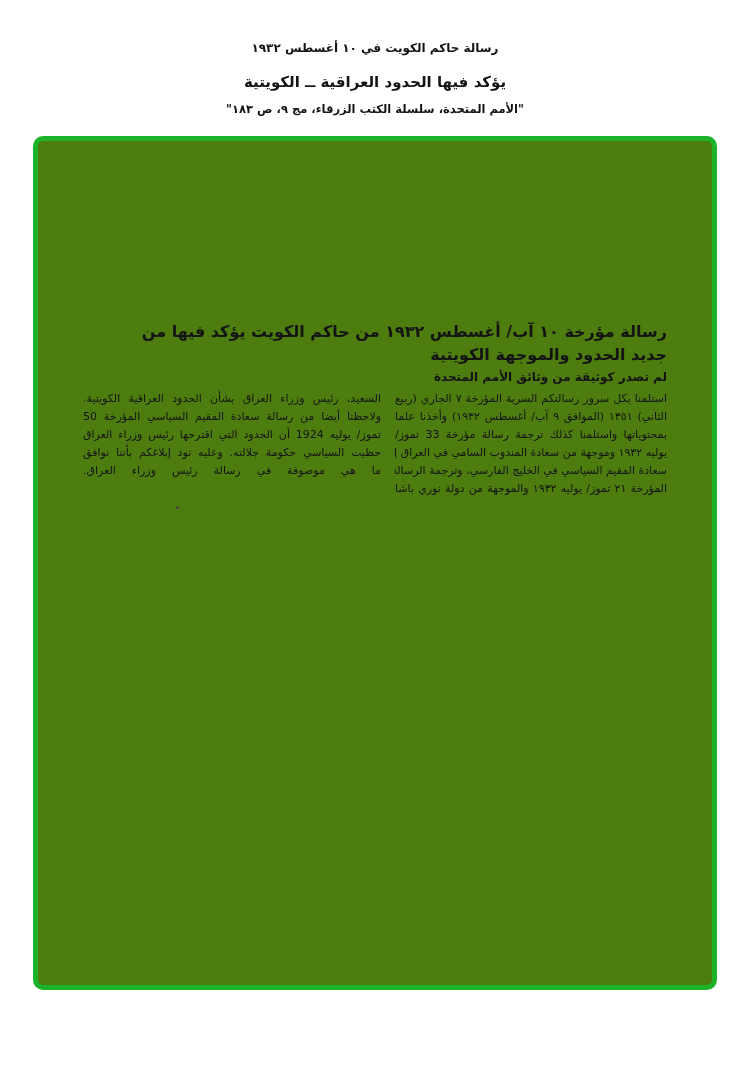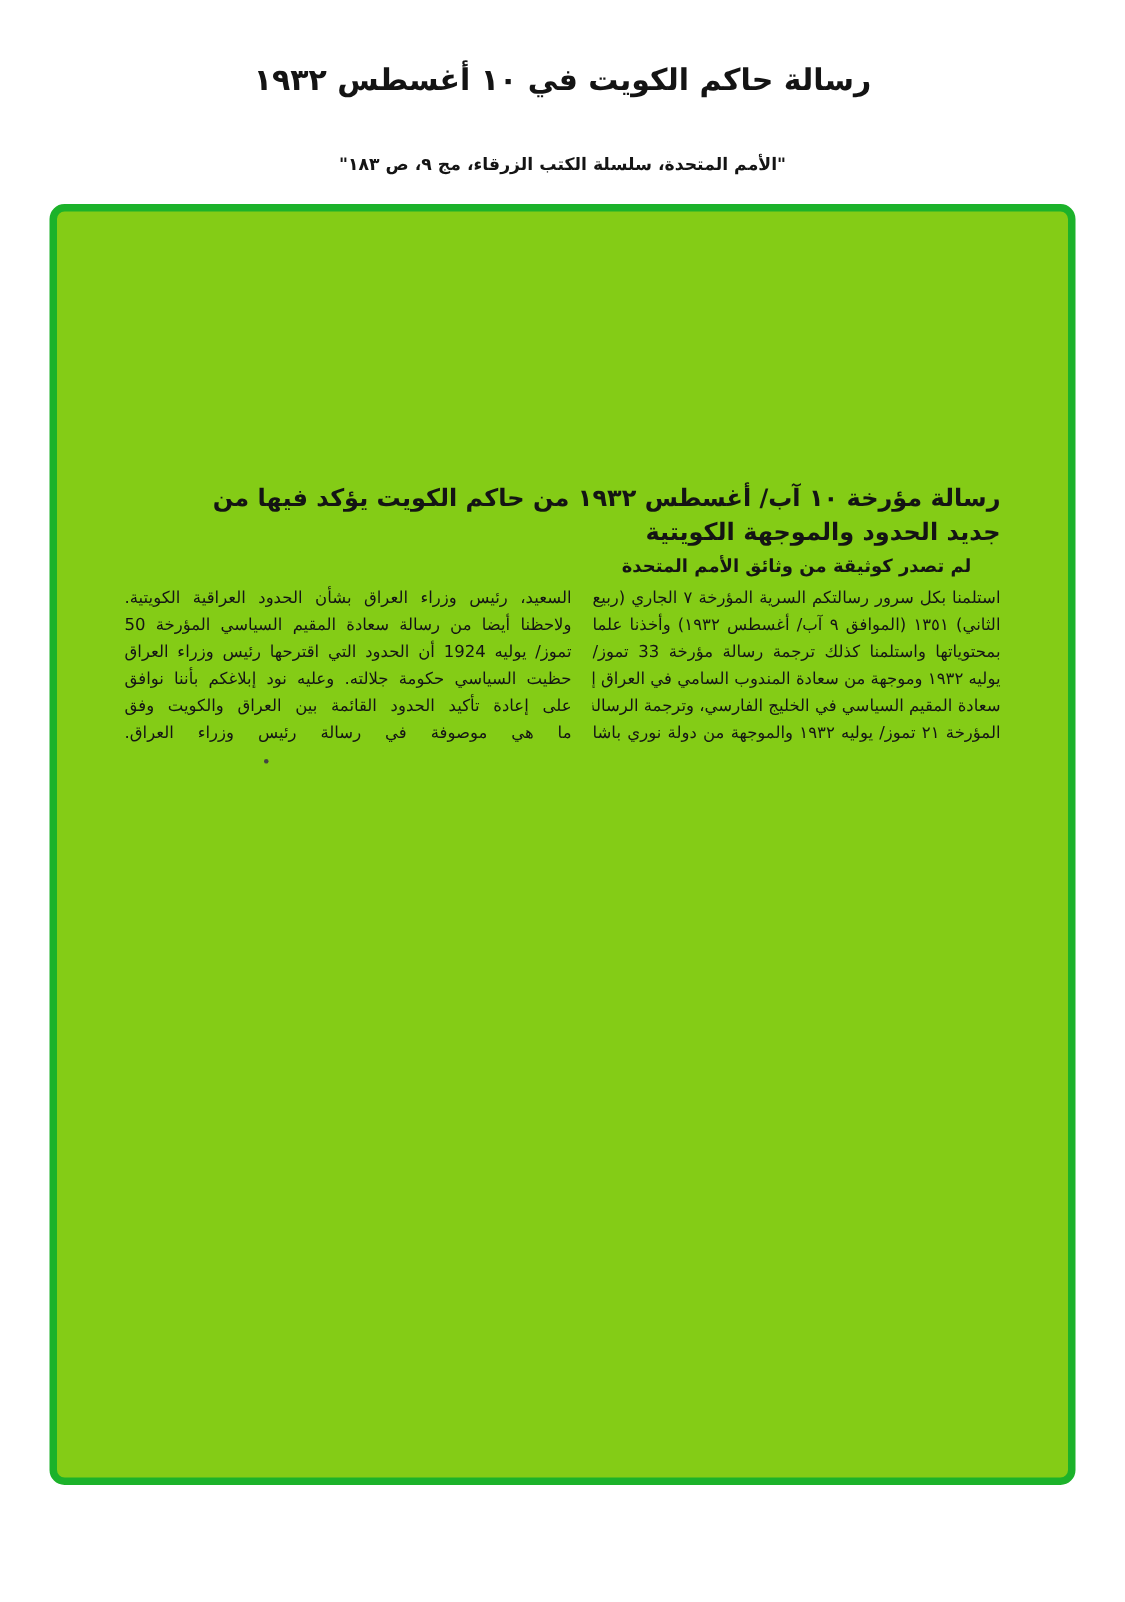--- a/index.html
+++ b/index.html
@@ -11,47 +11,46 @@
     color:#141414;
     overflow:hidden;
   }
 
   
   .hdr {
     position:absolute; left:0; width:750px;
     text-align:center; direction:rtl;
     font-weight:bold; white-space:nowrap;
   }
-  .hdr-1 { top:41px;  font-size:20px; }
+  .hdr-1 { top:41px;  font-size:12px; }
   .hdr-2 { top:73px;  font-size:15px; }
   .hdr-3 { top:102px; font-size:11.5px; }
 
   
   .frame {
     position:absolute; left:33px; top:136px;
     width:684px; height:854px;
     box-sizing:border-box;
     border:5px solid #1cb22a;
     border-radius:10px;
     padding:179px 45px 0 44px;
-    background:#84cc16;
+    background:#4d7c0f;
   }
 
   
   .doc-title {
     direction:rtl; text-align:right;
     font-weight:bold; font-size:16px; line-height:23px;
   }
   .t-line { white-space:nowrap; overflow:hidden; }
 
   
   .doc-body { direction:rtl; margin-top:2px; }
   .note {
     width:272px;
-    text-align:center;
     font-weight:bold; font-size:12px; line-height:18px;
     margin:0 0 4px 0;
     white-space:nowrap; overflow:hidden;
   }
   .cols { display:flex; gap:14px; direction:rtl; }
   .col-right { width:272px; }
   .col-left  { width:298px; }
   .b-line {
     direction:rtl;
     font-size:11px; line-height:18px;
@@ -65,20 +64,21 @@
     width:3px; height:3px; border-radius:50%;
     background:#444;
   }
 </style>
 </head>
 <body>
 
 <div class="page">
 
   <div class="hdr hdr-1">رسالة حاكم الكويت في ١٠ أغسطس ١٩٣٢</div>
+  <div class="hdr hdr-2">يؤكد فيها الحدود العراقية ــ الكويتية</div>
   <div class="hdr hdr-3">"الأمم المتحدة، سلسلة الكتب الزرقاء، مج ٩، ص ١٨٣"</div>
 
   <div class="frame">
 
     <div class="doc-title">
       <div class="t-line">رسالة مؤرخة ١٠ آب/ أغسطس ١٩٣٢ من حاكم الكويت يؤكد فيها من</div>
       <div class="t-line">جديد الحدود والموجهة الكويتية</div>
     </div>
 
     <div class="doc-body">
@@ -93,21 +93,20 @@
           <div class="b-line">يوليه ١٩٣٢ وموجهة من سعادة المندوب السامي في العراق إلى</div>
           <div class="b-line">سعادة المقيم السياسي في الخليج الفارسي، وترجمة الرسالة</div>
           <div class="b-line last">المؤرخة ٢١ تموز/ يوليه ١٩٣٢ والموجهة من دولة نوري باشا</div>
         </div>
 
         <div class="col-left">
           <div class="b-line">السعيد، رئيس وزراء العراق بشأن الحدود العراقية الكويتية.</div>
           <div class="b-line">ولاحظنا أيضا من رسالة سعادة المقيم السياسي المؤرخة 50</div>
           <div class="b-line">تموز/ يوليه 1924 أن الحدود التي اقترحها رئيس وزراء العراق</div>
           <div class="b-line">حظيت السياسي حكومة جلالته. وعليه نود إبلاغكم بأننا نوافق</div>
-          <div class="b-line">على إعادة تأكيد الحدود القائمة بين العراق والكويت وفق</div>
           <div class="b-line last">ما هي موصوفة في رسالة رئيس وزراء العراق.</div>
         </div>
 
       </div>
     </div>
 
   </div>
 
   <div class="stray-dot"></div>
 

